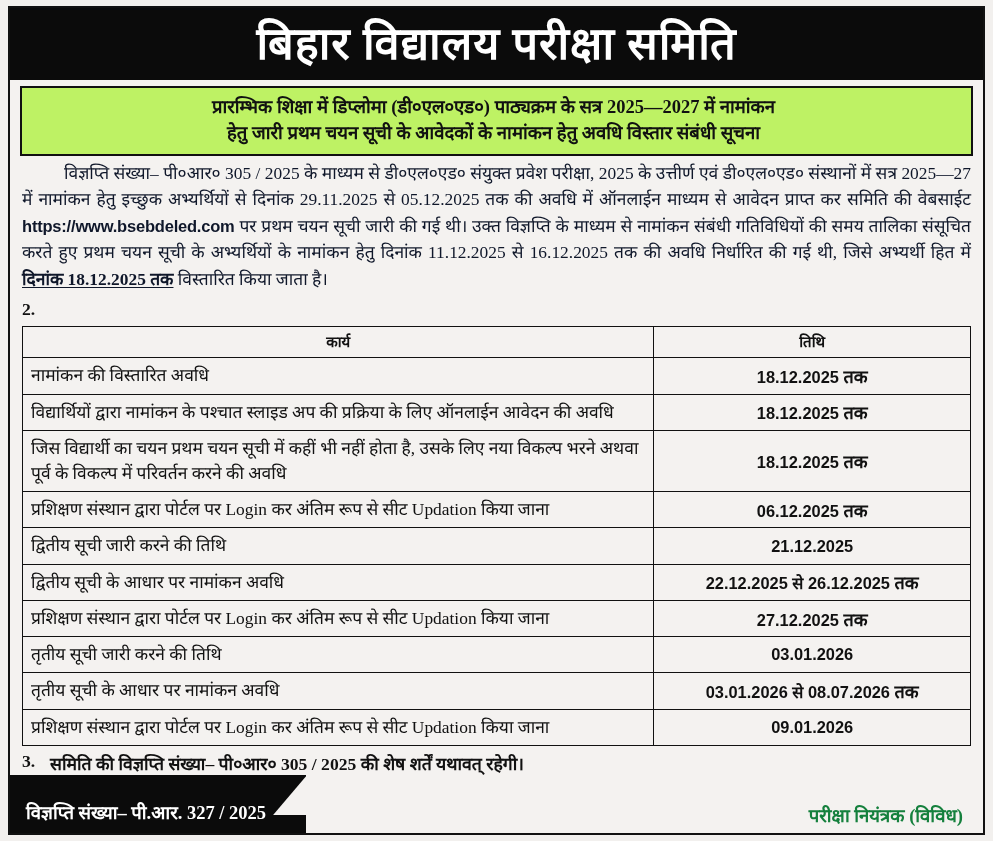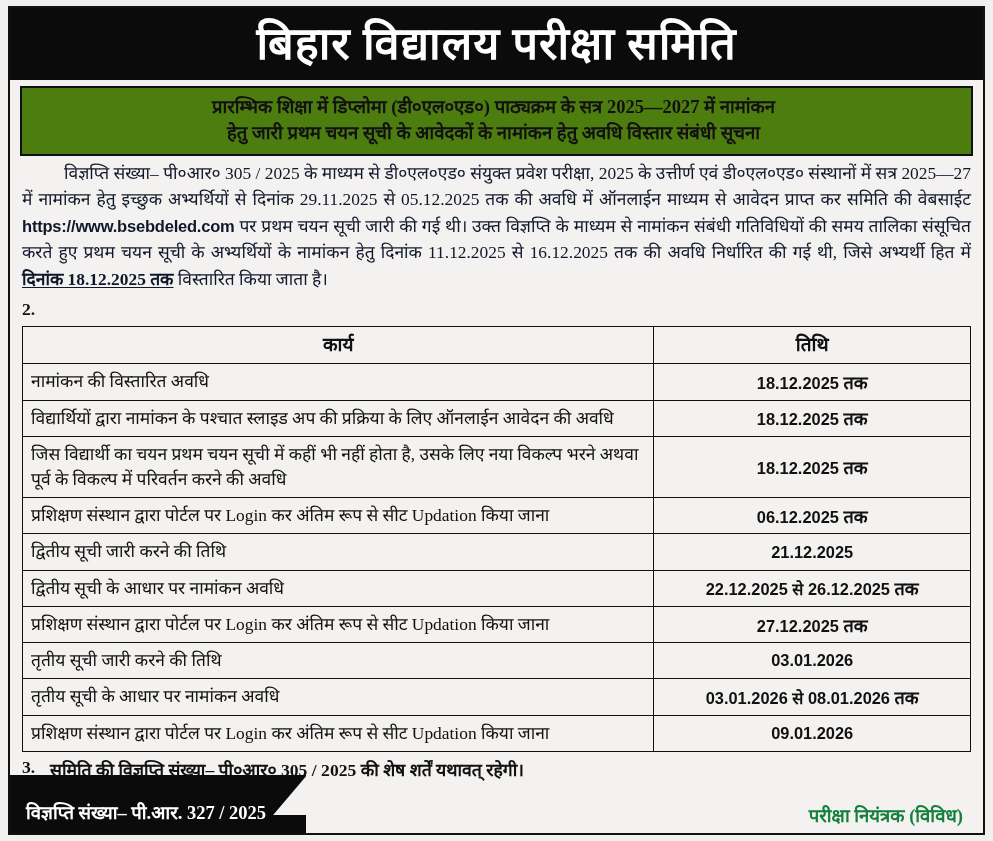--- a/index.html
+++ b/index.html
@@ -54,21 +54,21 @@
   }
   
   .subtitle-box {
     position: absolute;
     left: 10px;
     top: 78px;
     right: 10px;
     border: 2px solid #111;
     box-sizing: border-box;
     padding: 6px 20px 7px 14px;
-    background: #4d7c0f;
+    background: #bef264;
   }
   .subtitle-line {
     font-family: "Liberation Serif", serif;
     font-weight: bold;
     font-size: 18.5px;
     line-height: 1.42;
     text-align: center;
     color: #111;
   }
   
@@ -117,21 +117,21 @@
   }
   table.schedule td, table.schedule th {
     border: 1.6px solid #111;
     padding: 5px 8px;
     color: #111;
     vertical-align: middle;
   }
   table.schedule th {
     font-family: "Liberation Serif", serif;
     font-weight: bold;
-    font-size: 19px;
+    font-size: 15px;
     text-align: center;
     padding: 4px 8px 6px 8px;
   }
   td.task {
     font-family: "Liberation Serif", serif;
     font-size: 17.4px;
     line-height: 1.45;
     text-align: left;
   }
   td.date {
@@ -266,21 +266,21 @@
           <tr>
             <td class="task">प्रशिक्षण संस्थान द्वारा पोर्टल पर Login कर अंतिम रूप से सीट Updation किया जाना</td>
             <td class="date"><span>27.12.2025</span> <span class="suffix">तक</span></td>
           </tr>
           <tr>
             <td class="task">तृतीय सूची जारी करने की तिथि</td>
             <td class="date"><span>03.01.2026</span> <span class="suffix"></span></td>
           </tr>
           <tr>
             <td class="task">तृतीय सूची के आधार पर नामांकन अवधि</td>
-            <td class="date"><span>03.01.2026 से 08.01.2026</span> <span class="suffix">तक</span></td>
+            <td class="date"><span>03.01.2026 से 08.07.2026</span> <span class="suffix">तक</span></td>
           </tr>
           <tr>
             <td class="task">प्रशिक्षण संस्थान द्वारा पोर्टल पर Login कर अंतिम रूप से सीट Updation किया जाना</td>
             <td class="date"><span>09.01.2026</span> <span class="suffix"></span></td>
           </tr>
         </tbody>
       </table>
 
       <div class="point3">
         <span class="num">3.</span>

